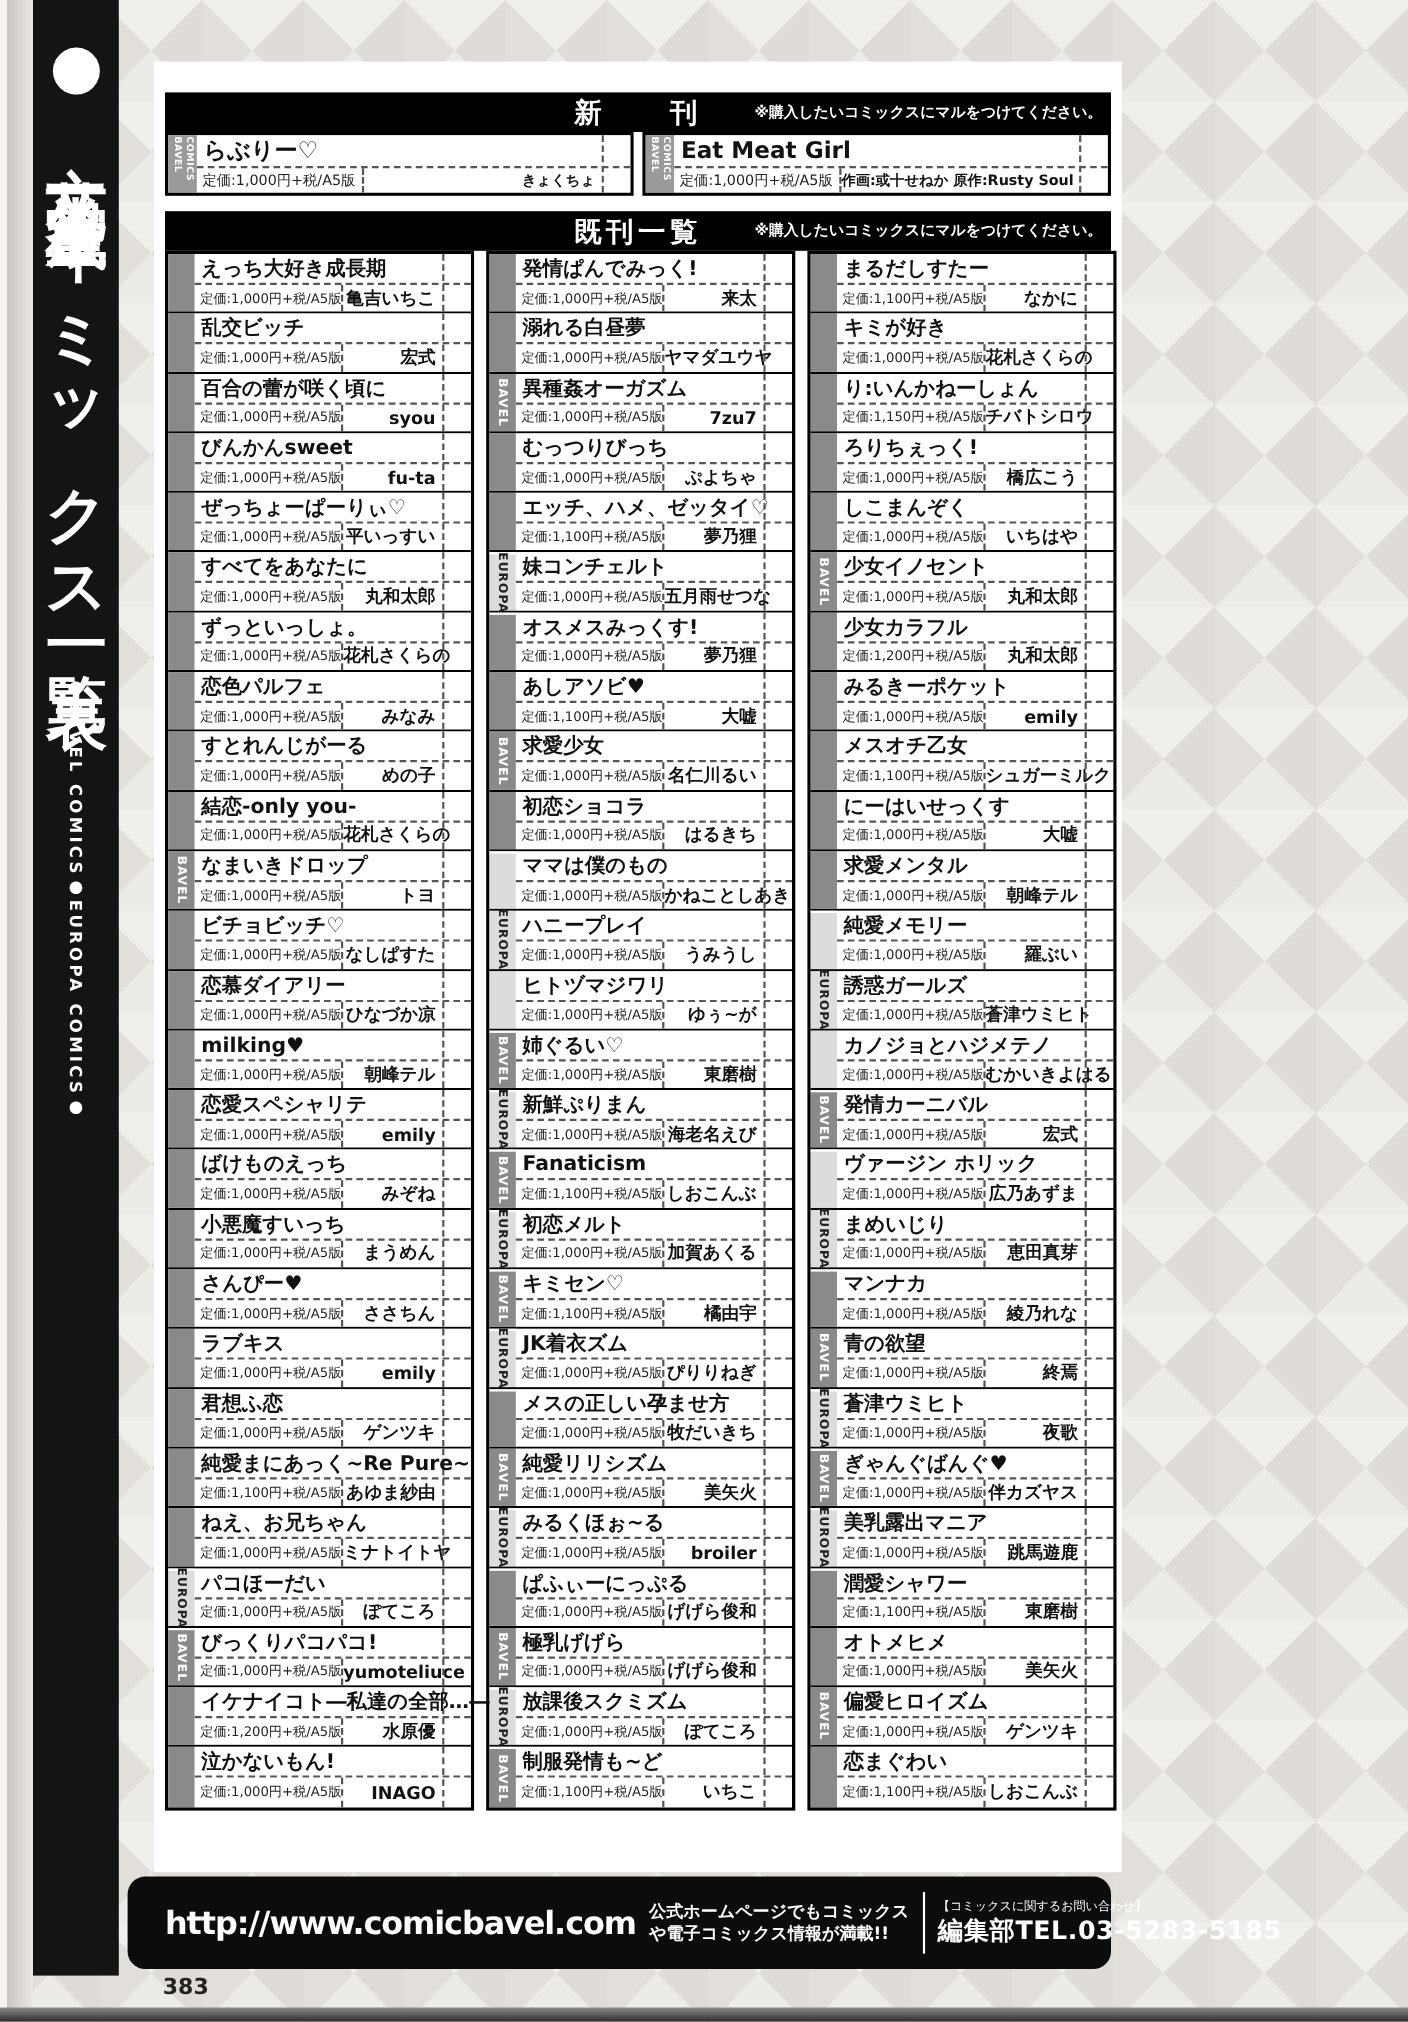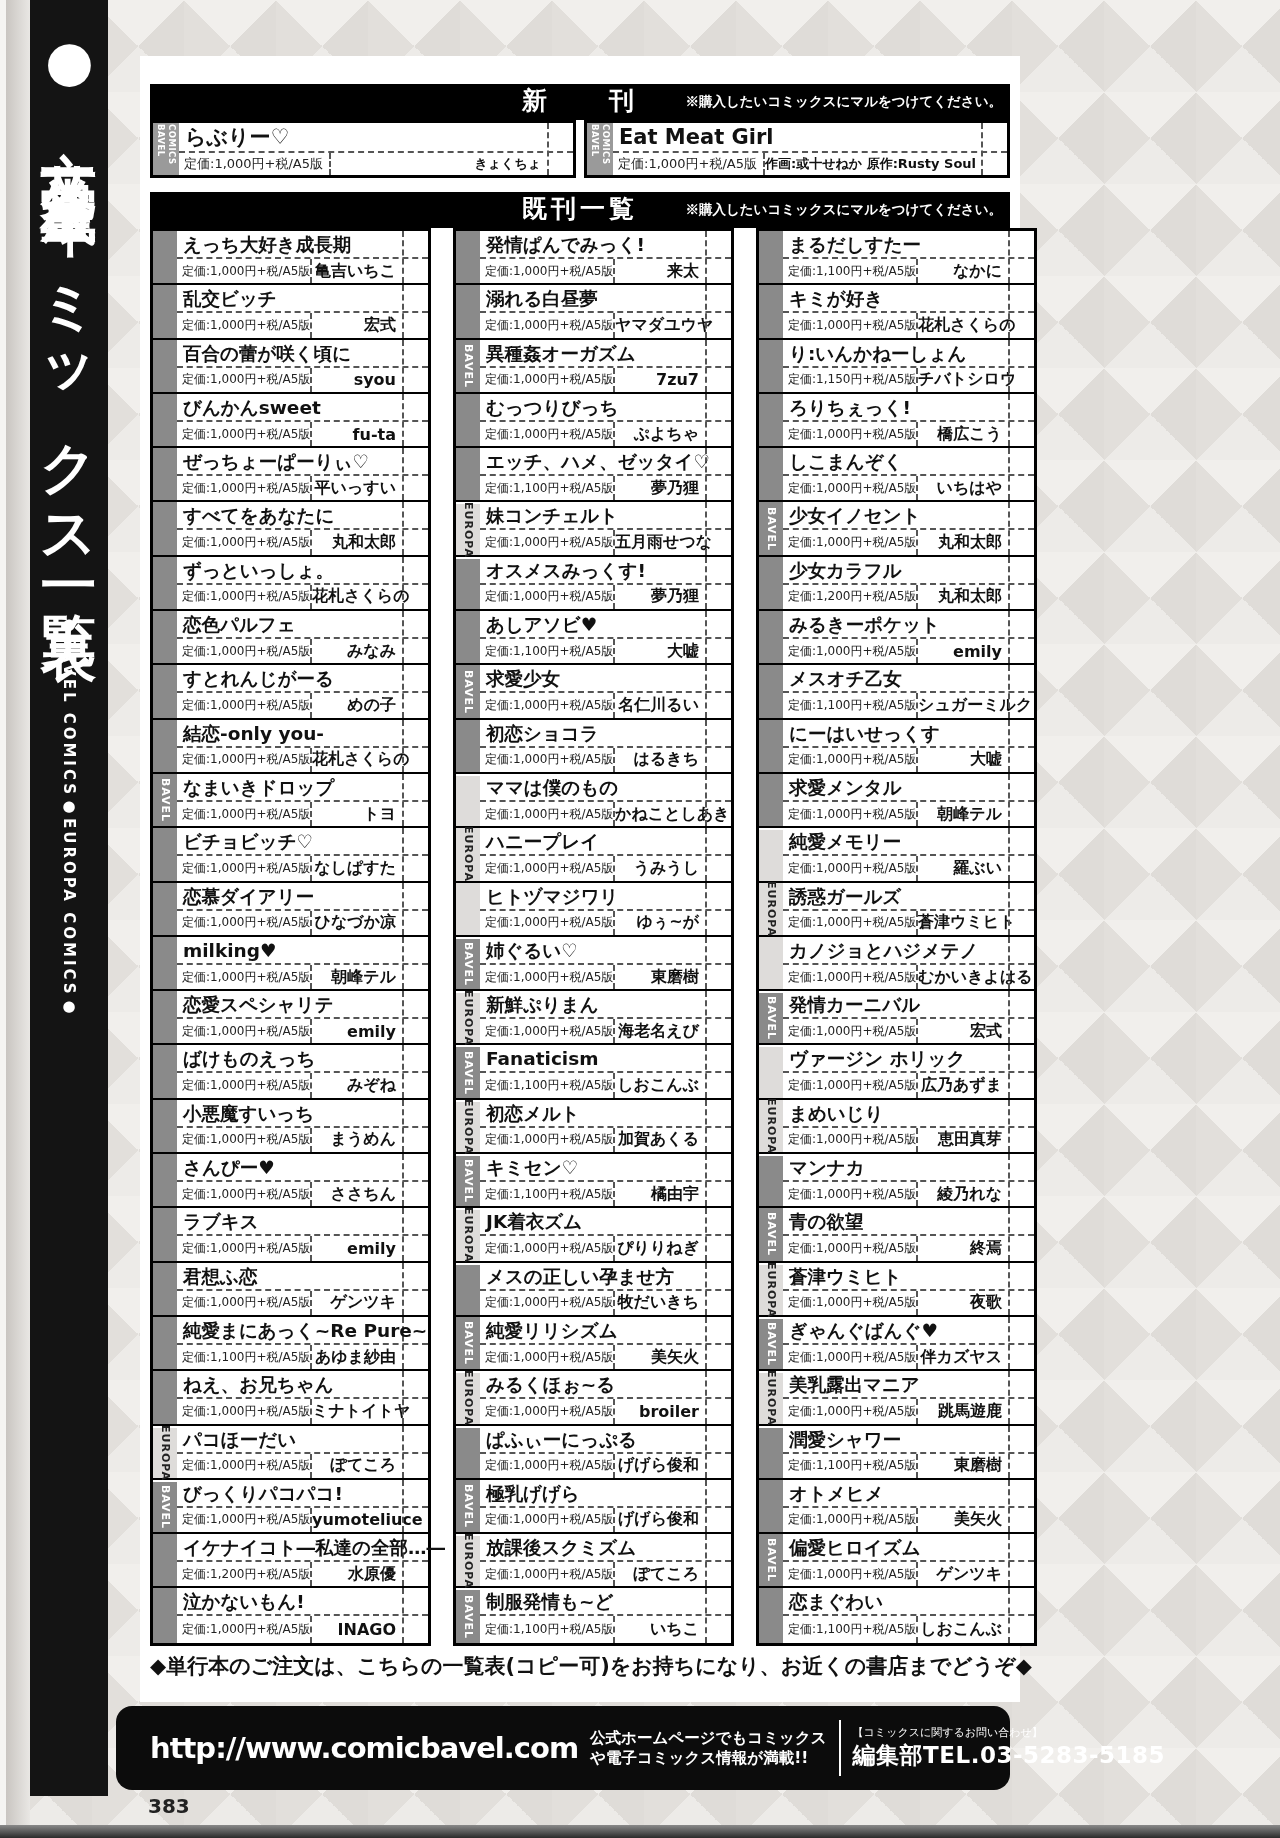--- a/index.html
+++ b/index.html
@@ -24,21 +24,21 @@
     letter-spacing:13px; margin-top:28px; line-height:78px; }
   .side-sub { writing-mode:vertical-rl; text-orientation:mixed; color:#fff; font-weight:700;
     font-size:15px; letter-spacing:3px; margin-top:20px; }
 
   
   .panel { position:absolute; left:140px; top:56px; width:880px; height:1646px;
     background:#fff; z-index:1; }
 
   
   .bar { height:36px; background:#000; color:#fff; position:relative;
-    display:flex; align-items:flex-start; justify-content:center;font-family:Liberation Serif, serif; }
+    display:flex; align-items:center; justify-content:center; }
   .bar-title { font-size:25px; font-weight:800; letter-spacing:4px; white-space:pre; }
   .bar-note { position:absolute; right:8px; top:50%; transform:translateY(-50%);
     font-size:13.5px; font-weight:700; white-space:nowrap; }
 
   
   .new-releases { position:absolute; left:150px; top:84px; width:860px; z-index:2; }
   .nr-body { display:flex; gap:8px; margin-top:0; }
   .nr-entry { width:426px; height:58px; border:3px solid #000; background:#fff; display:flex; }
   .nr-pub { width:26px; flex:none; background:#9a9a9a; position:relative; overflow:hidden; }
   .nr-pub-lab { position:absolute; top:50%; left:50%; transform:translate(-50%,-50%);
@@ -56,21 +56,21 @@
     white-space:nowrap; display:flex; align-items:center; justify-content:flex-end;
     padding-right:32px; }
   .check-col { position:absolute; top:0; bottom:0; right:0; width:26px;
     border-left:2px dashed #555; z-index:0; }
   .nr-entry .cell-title { height:30px; font-size:21px; }
   .nr-entry .cell-price { width:150px; font-size:13px; }
   .nr-entry .cell-author { font-size:13px; }
 
   
   .catalog { position:absolute; left:150px; top:192px; width:860px; z-index:2; }
-  .cat-cols { display:flex; gap:22px; }
+  .cat-cols { display:flex; gap:11px; }
   .cat-col { width:281px; border:3px solid #000; background:#fff;
     display:flex; flex-direction:column; }
   .cat-cell { display:flex; height:54.3px; border-bottom:2.5px solid #000; }
   .cat-cell:last-child { border-bottom:none; }
   .pub { width:24px; flex:none; position:relative; }
   .pub.bavel { background:#8a8a8a; }
   .pub.europa { background:#dedcda; }
   .pub.seg-start { border-top:2px solid #fff; }
   .pub-lab { position:absolute; top:50%; left:50%; transform:translate(-50%,-50%);
     writing-mode:vertical-rl; text-orientation:sideways; font-weight:700; font-size:11px;
@@ -1166,21 +1166,20 @@
         <span class="cell-price">定価:1,100円+税/A5版</span>
         <span class="cell-author">しおこんぶ</span>
       </div>
       <div class="check-col"></div>
     </div>
   </div>
         </div>
     </div>
   </div>
 
-  <div class="order-note">◆単行本のご注文は、こちらの一覧表(コピー可)をお持ちになり、お近くの書店までどうぞ◆</div>
 
   <div class="footer-bar">
     <span class="footer-url">http://www.comicbavel.com</span>
     <span class="footer-promo">
       <span>公式ホームページでもコミックス</span><br>
       <span>や電子コミックス情報が満載!!</span>
     </span>
     <span class="footer-div"></span>
     <span class="footer-contact">
       <div class="footer-contact-label">【コミックスに関するお問い合わせ】</div>

